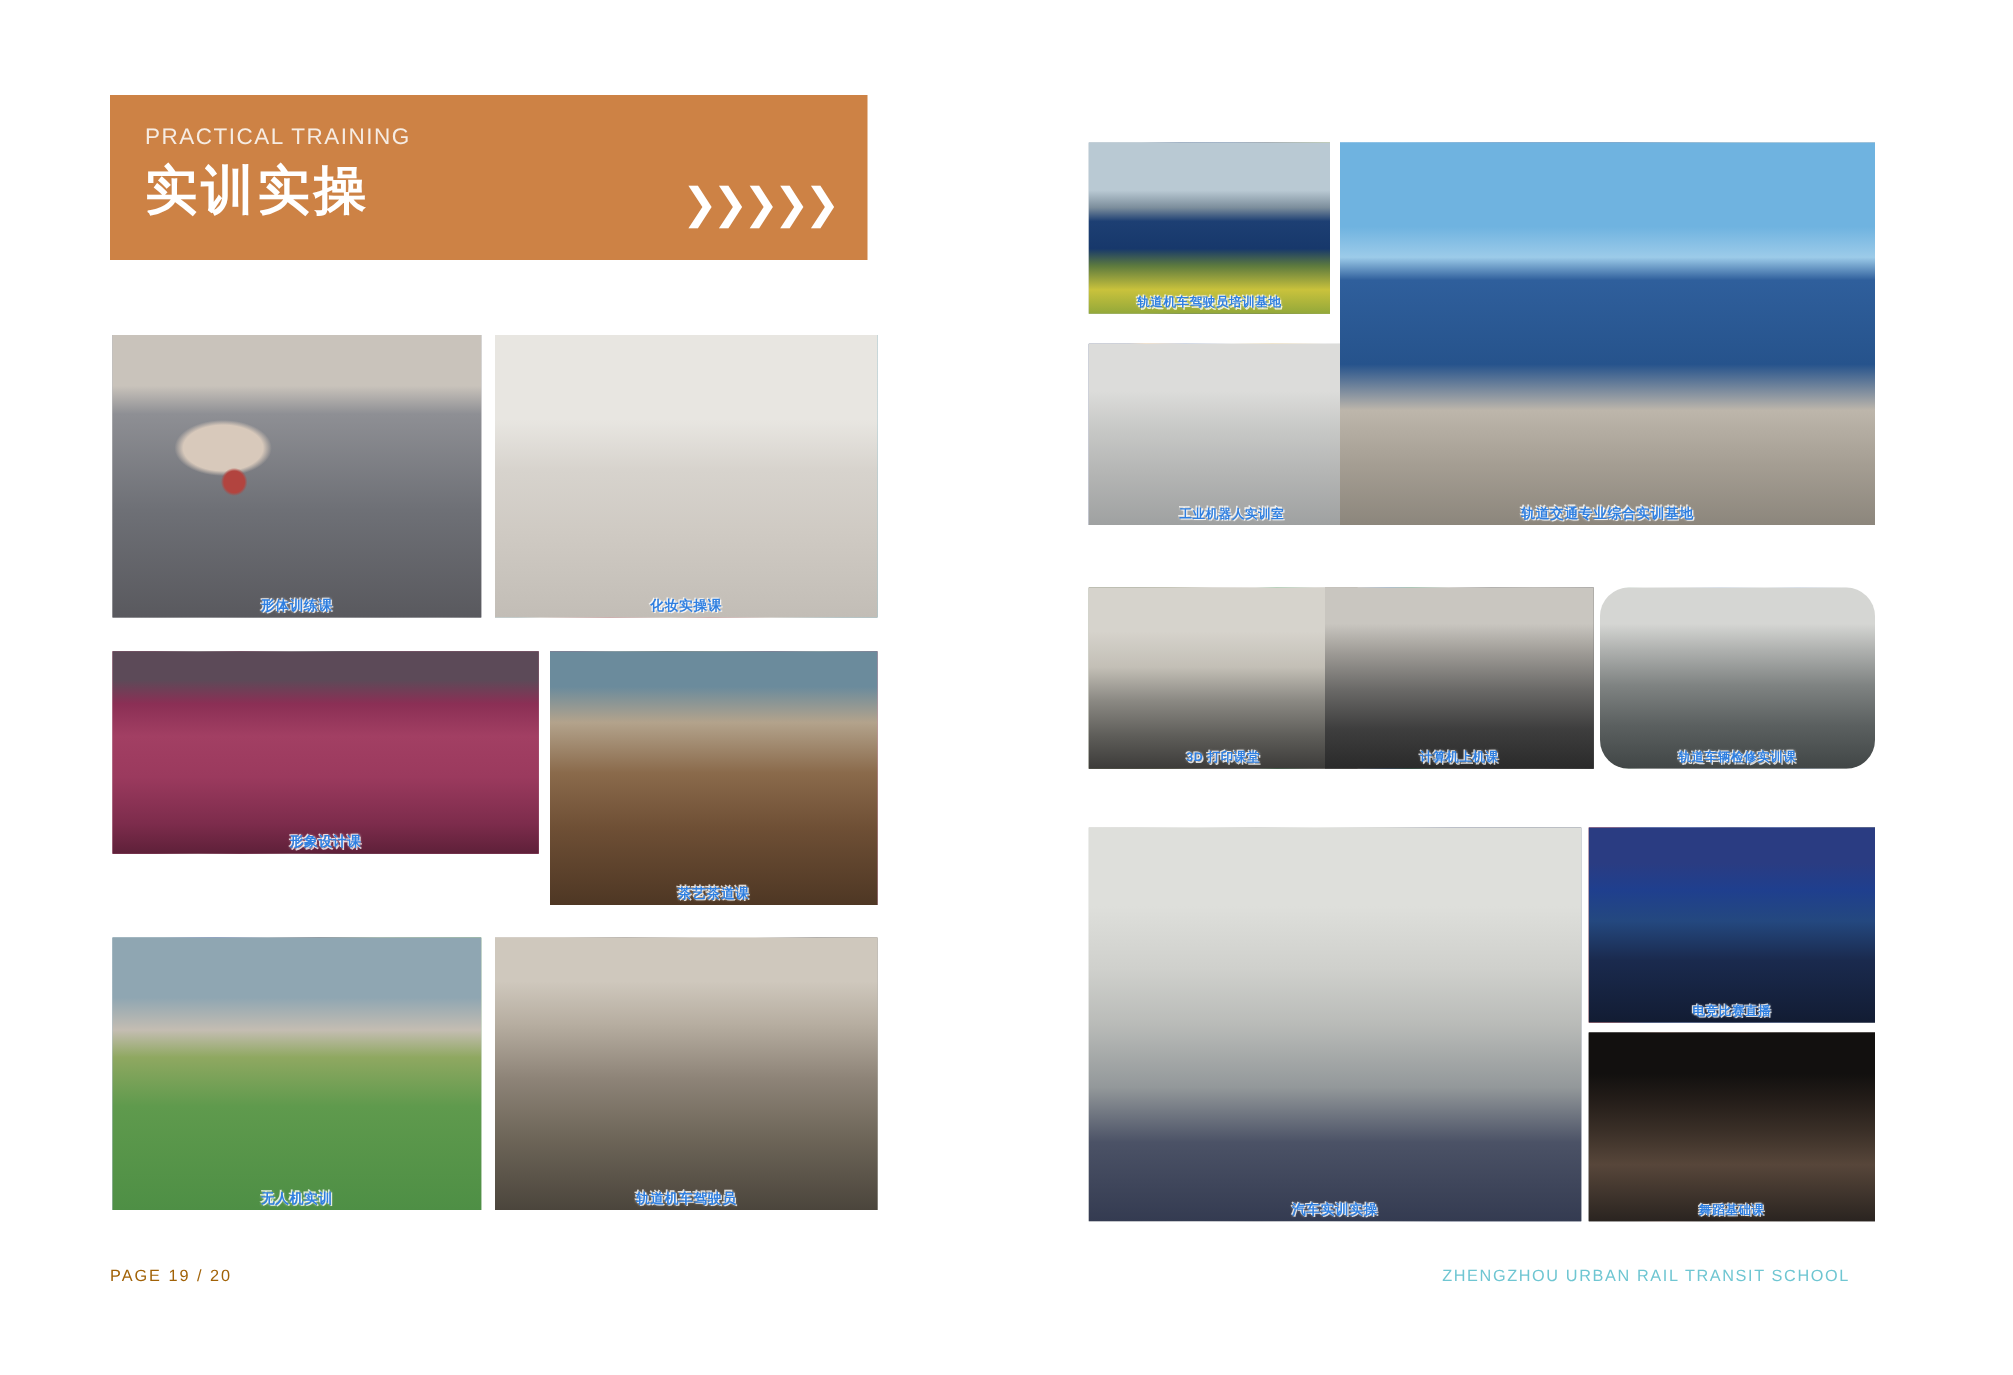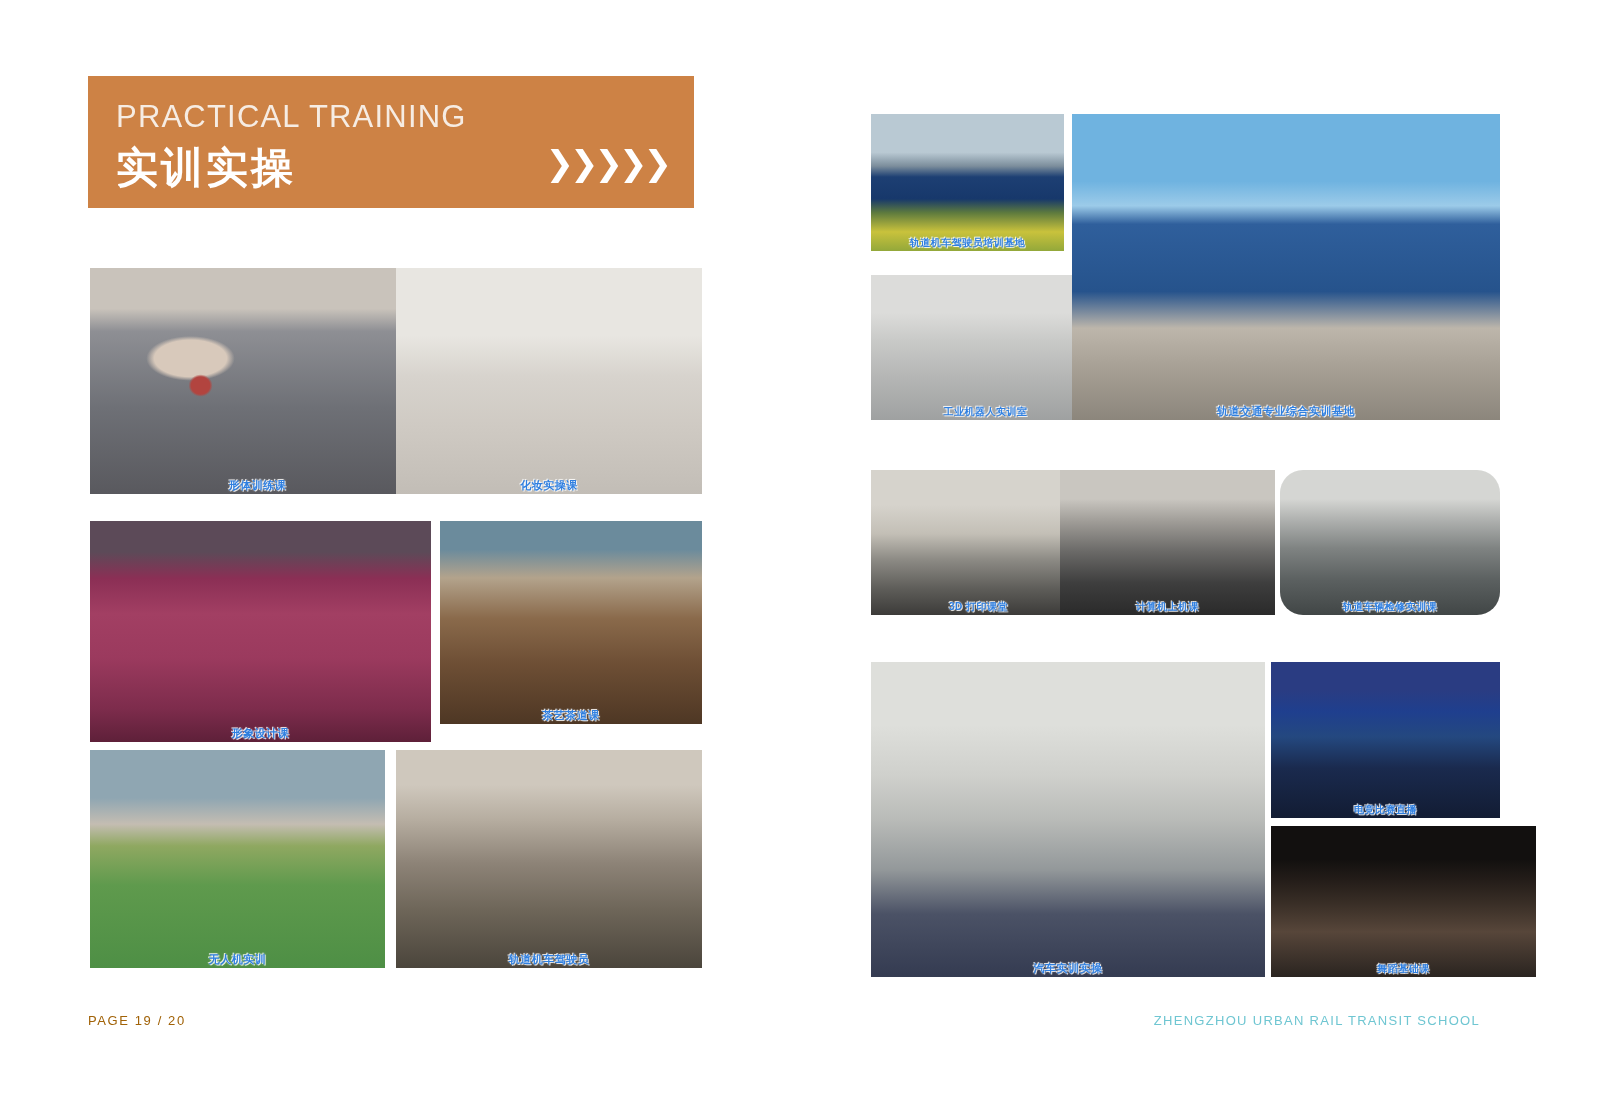--- a/index.html
+++ b/index.html
@@ -36,21 +36,21 @@
     left: 88px;
     top: 76px;
     width: 606px;
     height: 132px;
     background: #cd8245;
     box-sizing: border-box;
     padding: 22px 28px 0 28px;
   }
   .banner-en {
     color: #f6ece3;
-    font-size: 31px;
+    font-size: 18px;
     letter-spacing: 1.2px;
     font-weight: 300;
     line-height: 1.25;
     white-space: nowrap;
   }
   .banner-cn {
     color: #ffffff;
     font-size: 42px;
     font-weight: 700;
     letter-spacing: 3px;
@@ -206,44 +206,43 @@
     background:
       linear-gradient(180deg, #2a3c82 0 18%, #1f3f8e 32%, #24487f 48%, #1a2a4e 68%, #121c33 100%),
       linear-gradient(90deg, #b8252f 0 8%, #2c4a9a 20%, #3f63b8 34%, #1d3570 50%, #3558a6 66%, #17264c 84%, #101a30 100%);
     background-blend-mode: normal, soft-light;
   }
   .ph-dance {
     background:
       linear-gradient(180deg, #12100f 0 22%, #241d19 36%, #3a2f27 52%, #57463a 70%, #2a2420 100%),
       linear-gradient(90deg, #1a1716 0 14%, #6b3f33 26%, #2c2723 40%, #7b5543 54%, #24201d 70%, #5a4436 84%, #17100e 100%);
     background-blend-mode: normal, soft-light;
-    padding-left: 36px;
   }
 </style>
 </head>
 <body>
 
 <div class="spread">
 
   <div class="page page-left">
 
     <div class="banner">
       <div class="banner-en">PRACTICAL TRAINING</div>
       <div class="banner-cn">实训实操</div>
       <div class="banner-arrows">❯❯❯❯❯</div>
     </div>
 
-    <div class="tile ph-uniform" style="left:90px; top:268px; width:295px; height:226px;padding-left:40px;">
+    <div class="tile ph-uniform" style="left:90px; top:268px; width:295px; height:226px;">
       <div class="caption">形体训练课</div>
     </div>
     <div class="tile ph-makeup" style="left:396px; top:268px; width:306px; height:226px;">
       <div class="caption">化妆实操课</div>
     </div>
 
-    <div class="tile ph-imagedesign" style="left:90px; top:521px; width:341px; height:221px;">
+    <div class="tile ph-imagedesign" style="left:90px; top:521px; width:341px; height:162px;">
       <div class="caption">形象设计课</div>
     </div>
     <div class="tile ph-tea" style="left:440px; top:521px; width:262px; height:203px;">
       <div class="caption">茶艺茶道课</div>
     </div>
 
     <div class="tile ph-drone" style="left:90px; top:750px; width:295px; height:218px;">
       <div class="caption">无人机实训</div>
     </div>
     <div class="tile ph-cab" style="left:396px; top:750px; width:306px; height:218px;">

